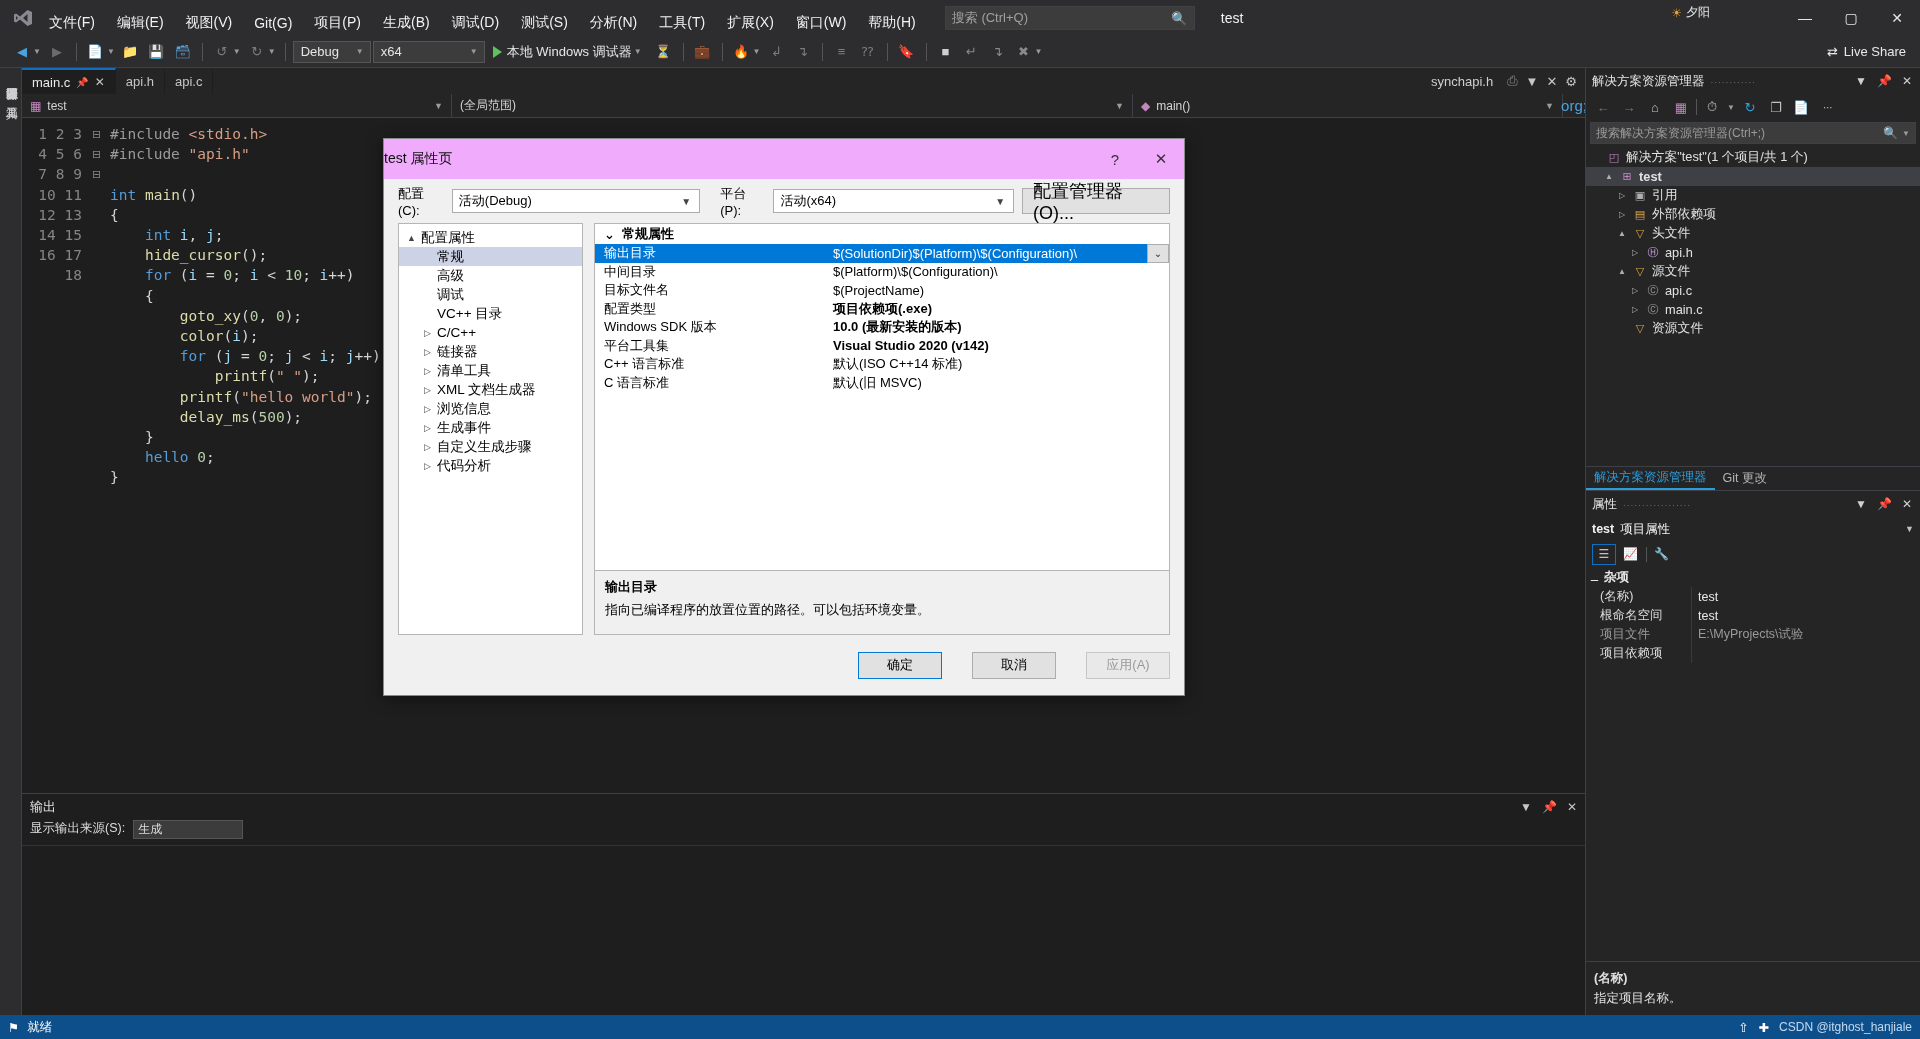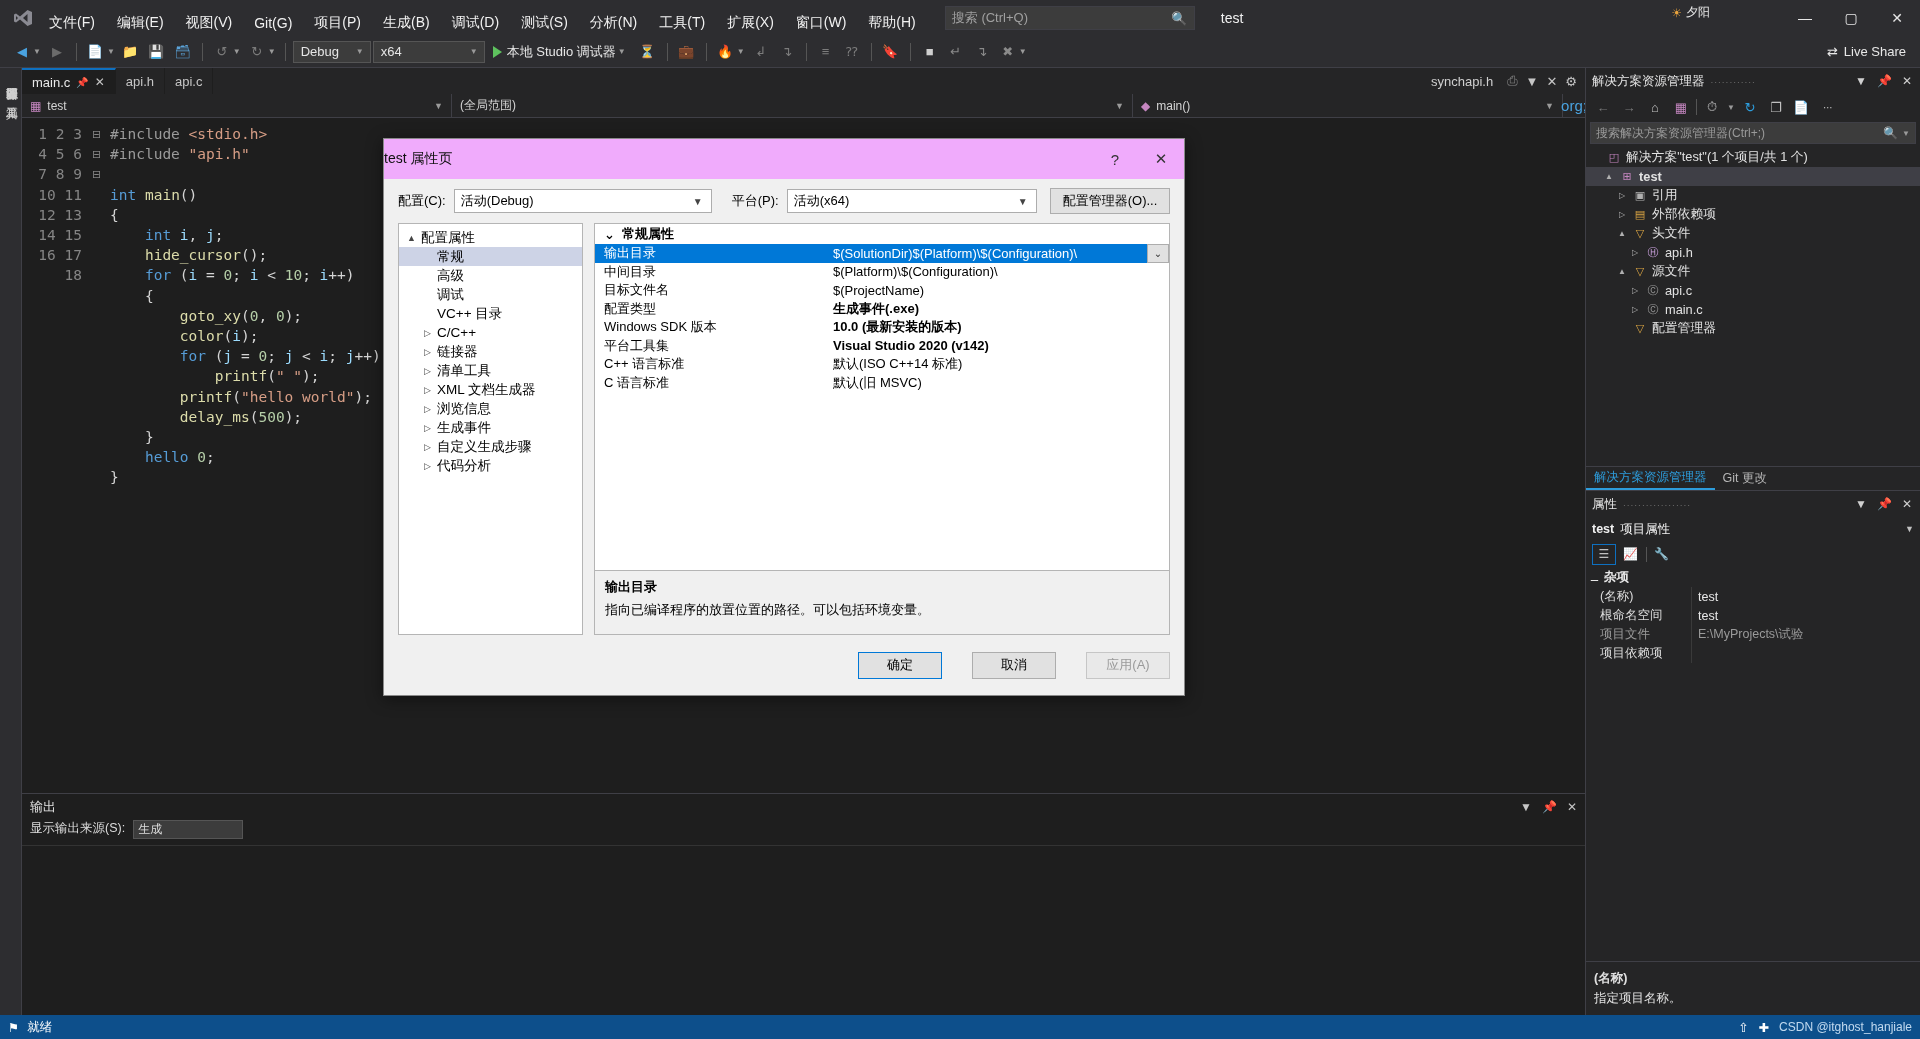--- a/index.html
+++ b/index.html
@@ -177,21 +177,21 @@
   #dlg-conf .lbl { font-size:13px; }
   .w-select {
     height:24px; background:#ffffff; border:1px solid #adadad; display:flex; align-items:center;
     padding:0 2px 0 6px; font-size:13px; justify-content:space-between;
   }
   .w-select .cv { color:#444; font-size:10px; padding:0 6px; }
   #conf-sel { width:258px; }
   #plat-sel { width:250px; }
   #cfgmgr-btn {
     margin-left:auto; height:26px; min-width:120px; background:#e1e1e1; border:1px solid #adadad;
-    display:flex; align-items:center; justify-content:center; font-size:13px; padding:0 10px;
+    display:flex; align-items:center; justify-content:center; font-size:18px; padding:0 10px;
   }
   #dlg-body { flex:1; display:flex; padding:0 14px 0 14px; gap:11px; min-height:0;}
   #dlg-tree {
     width:185px; background:#fff; border:1px solid #b5b5b5; padding-top:4px; font-size:13.5px; overflow:hidden;
   }
   .dt { display:flex; align-items:center; height:19px; gap:3px; padding-left:4px; }
   .dt.sel { background:#cdd3e6; }
   .dt .tw { width:13px; text-align:center; color:#444; font-size:9px; flex:none;}
   .dt .lb { white-space:nowrap; }
   #dlg-right { flex:1; display:flex; flex-direction:column; min-width:0; }
@@ -274,21 +274,21 @@
   <div class="tb-combo" style="min-width:78px;">
     <span>Debug</span>
     <span class="tb-caret">▼</span>
   </div>
   <div class="tb-combo" style="min-width:112px;">
     <span>x64</span>
     <span class="tb-caret">▼</span>
   </div>
   <div id="run-btn">
     <span class="tri-play"></span>
-    <span>本地 Studio 调试器</span>
+    <span>本地 Windows 调试器</span>
     <span class="tb-caret">▼</span>
   </div>
   <div class="tb-btn" style="color:#a0a0a0;">⏳</div>
   <div class="tb-sep"></div>
   <div class="tb-btn" style="color:#e0c060;">💼</div>
   <div class="tb-sep"></div>
   <div class="tb-btn" style="color:#5ba3d9;">🔥</div>
   <div class="tb-caret">▼</div>
   <div class="tb-btn" style="color:#7c7c7c;">↲</div>
   <div class="tb-btn" style="color:#7c7c7c;">↴</div>
@@ -522,21 +522,21 @@
         <span>api.c</span>
       </div>
       <div class="tr" style="padding-left: 43px;">
         <span class="tw">▷</span>
         <span class="ti" style="color: rgb(154, 154, 154);">Ⓒ</span>
         <span>main.c</span>
       </div>
       <div class="tr" style="padding-left: 30px;">
         <span class="tw"></span>
         <span class="ti" style="color: rgb(217, 164, 67);">▽</span>
-        <span>配置管理器</span>
+        <span>资源文件</span>
       </div>
     </div>
   <div id="se-tabs">
     <div class="setab active">解决方案资源管理器</div>
     <div class="setab">Git 更改</div>
   </div>
   <div id="prop-pane">
     <div class="pane-head">
       <span>属性</span>
       <span class="dots">∙∙∙∙∙∙∙∙∙∙∙∙∙∙∙∙∙∙</span>
@@ -692,21 +692,21 @@
             </div>
             <div class="grow">
               <div class="gk">目标文件名</div>
               <div class="gv">
                 <span>$(ProjectName)</span>
               </div>
             </div>
             <div class="grow">
               <div class="gk">配置类型</div>
               <div class="gv">
-                <span style="font-weight: bold;">生成事件(.exe)</span>
+                <span style="font-weight: bold;">项目依赖项(.exe)</span>
               </div>
             </div>
             <div class="grow">
               <div class="gk">Windows SDK 版本</div>
               <div class="gv">
                 <span style="font-weight: bold;">10.0 (最新安装的版本)</span>
               </div>
             </div>
             <div class="grow">
               <div class="gk">平台工具集</div>

